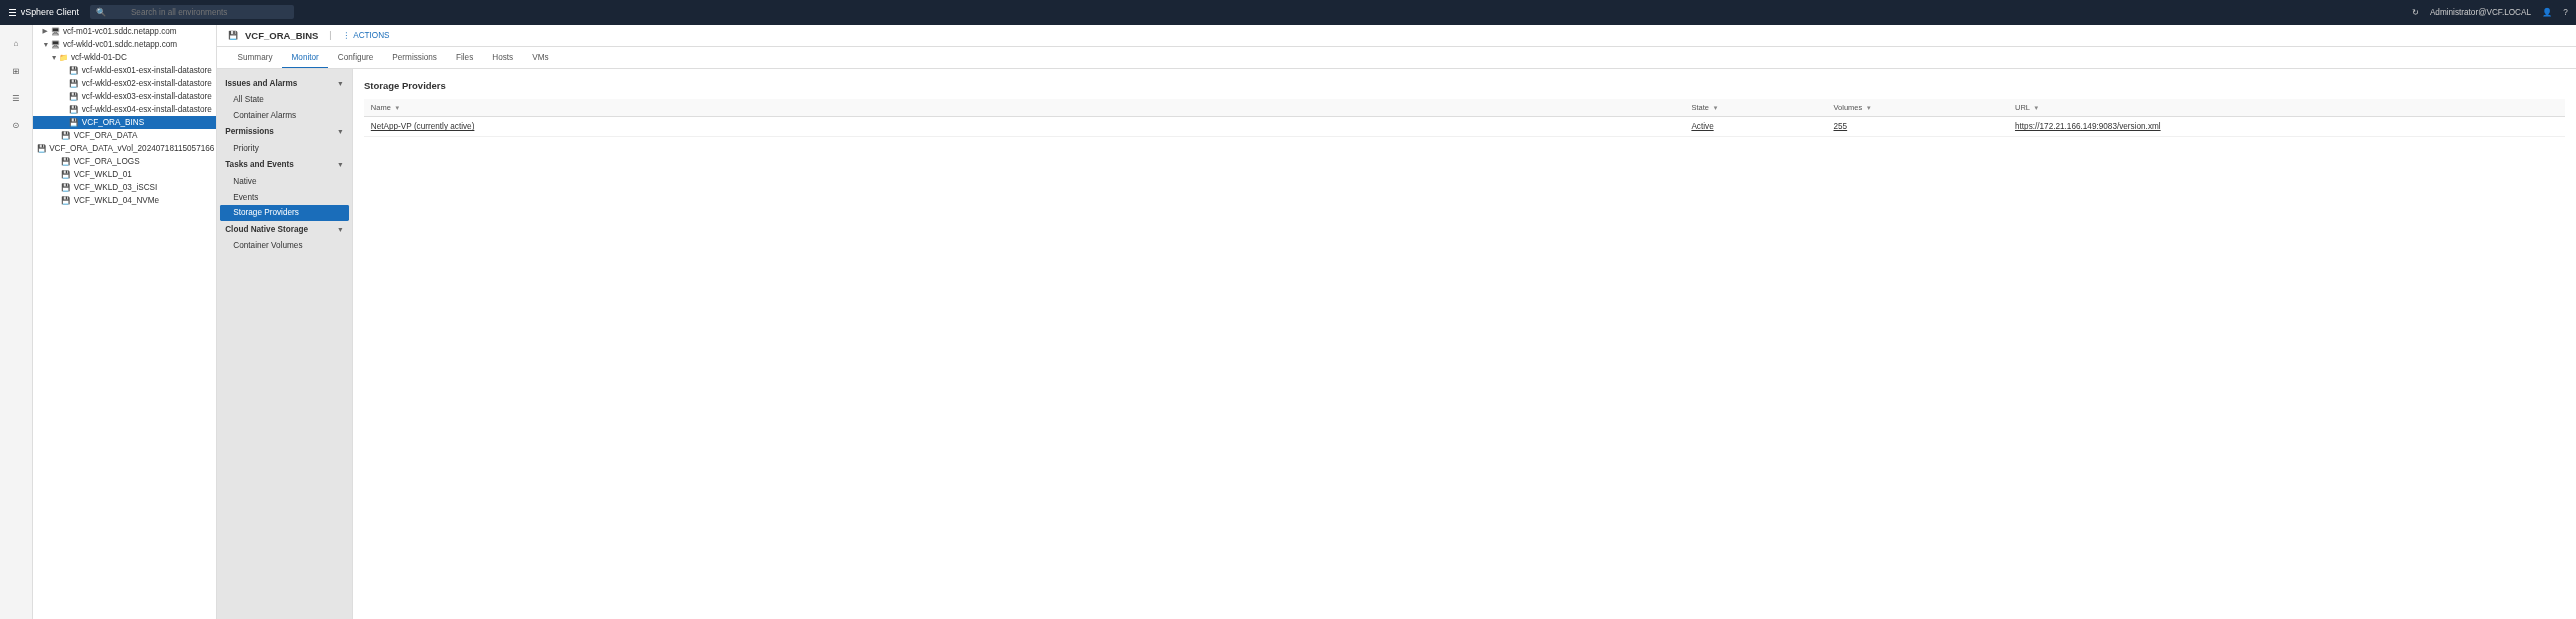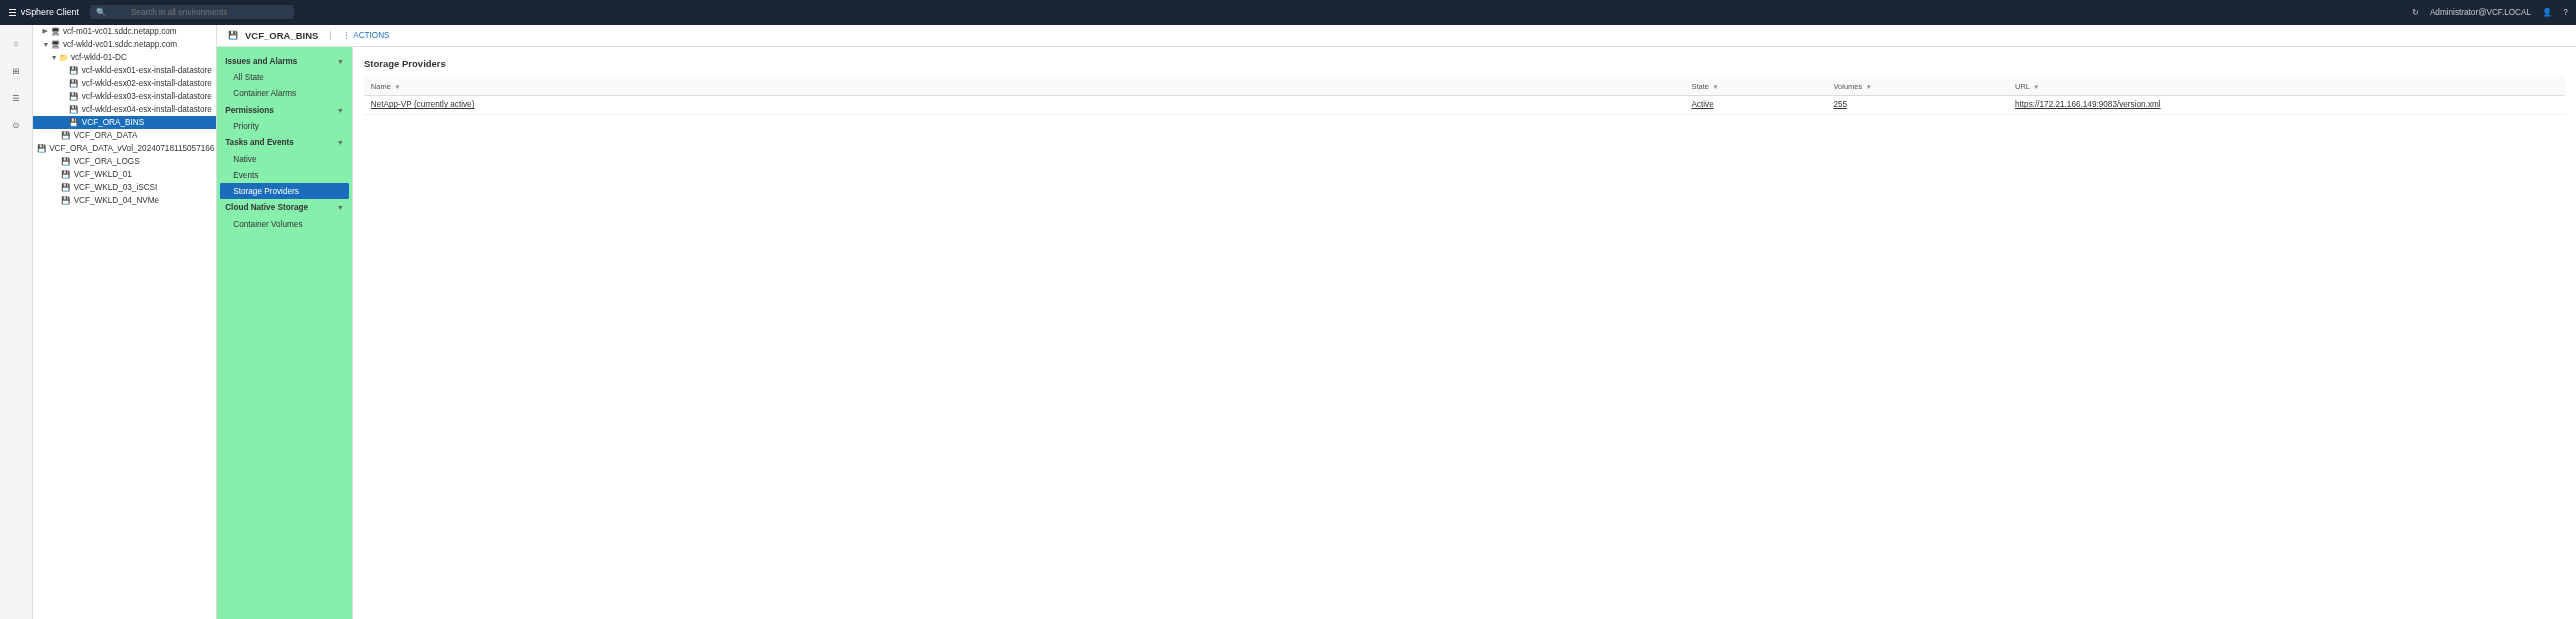--- a/index.html
+++ b/index.html
@@ -43,21 +43,21 @@
 
     
     .tabs { display: flex; border-bottom: 0.7px solid #ddd; background: #fff; padding: 0 11px; }
     .tab { padding: 5.4px 9.5px; font-size: 8.2px; cursor: pointer; color: #555; border-bottom: 1.4px solid transparent; }
     .tab.active { color: #1a6dba; border-bottom: 1.4px solid #1a6dba; font-weight: 500; }
 
     
     .content-split { display: flex; flex: 1; overflow: hidden; }
 
     
-    .left-nav { width: 136px; border-right: 0.7px solid #ddd; overflow-y: auto; padding: 5.4px 0; background: #86efac; }
+    .left-nav { width: 136px; border-right: 0.7px solid #ddd; overflow-y: auto; padding: 5.4px 0; background: #e5e5e5; }
     .nav-section-header { display: flex; align-items: center; justify-content: space-between; padding: 4.1px 8.2px; font-size: 8.2px; font-weight: 600; color: #333; cursor: pointer; }
     .nav-section-header .arrow { font-size: 6.8px; color: #666; }
     .nav-item { padding: 3.4px 8.2px 3.4px 16.3px; font-size: 8.2px; cursor: pointer; color: #333; }
     .nav-item.active { background: #1a6dba; color: #fff; border-radius: 1.4px; margin: 0 2.7px; padding-left: 13.6px; }
 
     
     .right-content { flex: 1; overflow: auto; padding: 11px; }
     .page-title { font-size: 9.5px; font-weight: 600; margin-bottom: 8.2px; color: #333; }
 
     
@@ -189,20 +189,29 @@
     <div class="content-header">
       <span style="color:#666;">💾</span>
       <h2>VCF_ORA_BINS</h2>
       <span class="sep">|</span>
       <div class="actions-btn">
         <span>⋮</span>
         <span>ACTIONS</span>
       </div>
     </div>
 
+    <div class="tabs">
+      <div class="tab">Summary</div>
+      <div class="tab active">Monitor</div>
+      <div class="tab">Configure</div>
+      <div class="tab">Permissions</div>
+      <div class="tab">Files</div>
+      <div class="tab">Hosts</div>
+      <div class="tab">VMs</div>
+    </div>
 
     <div class="content-split">
 
       <div class="left-nav">
 
         <div class="nav-section-header">
           <span>Issues and Alarms</span>
           <span class="arrow">▼</span>
         </div>
         <div class="nav-item">All State</div>

